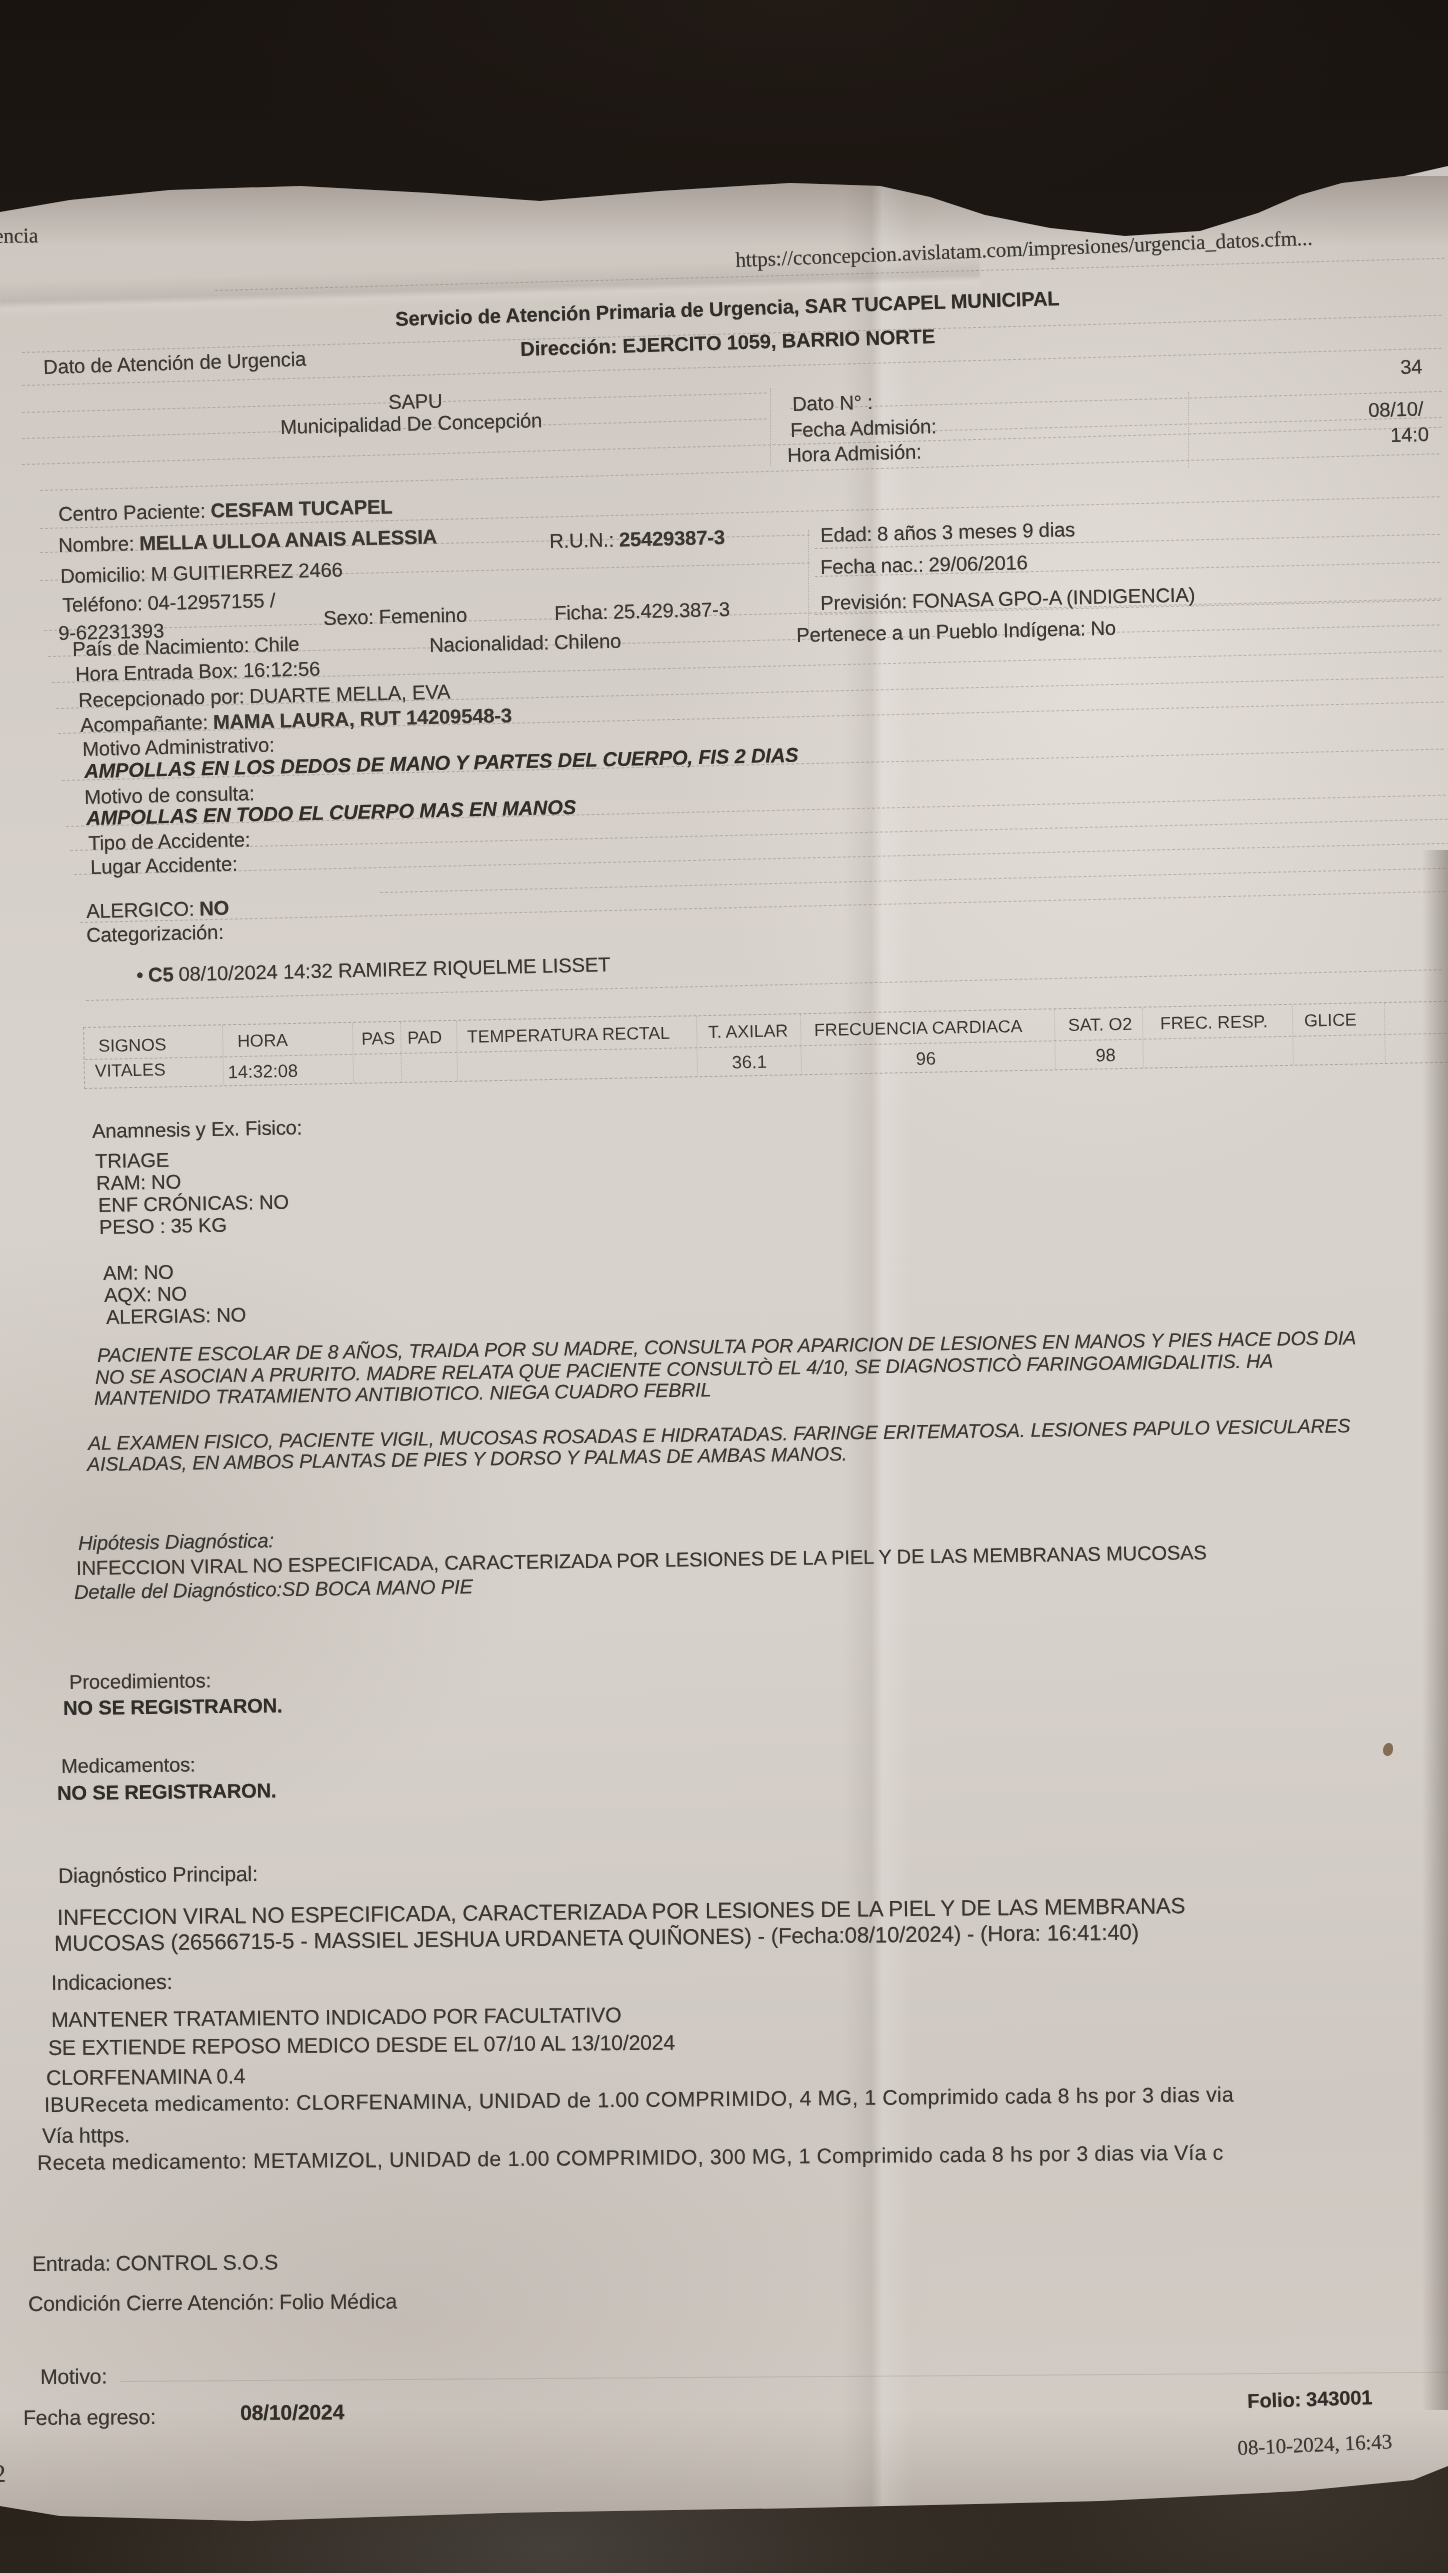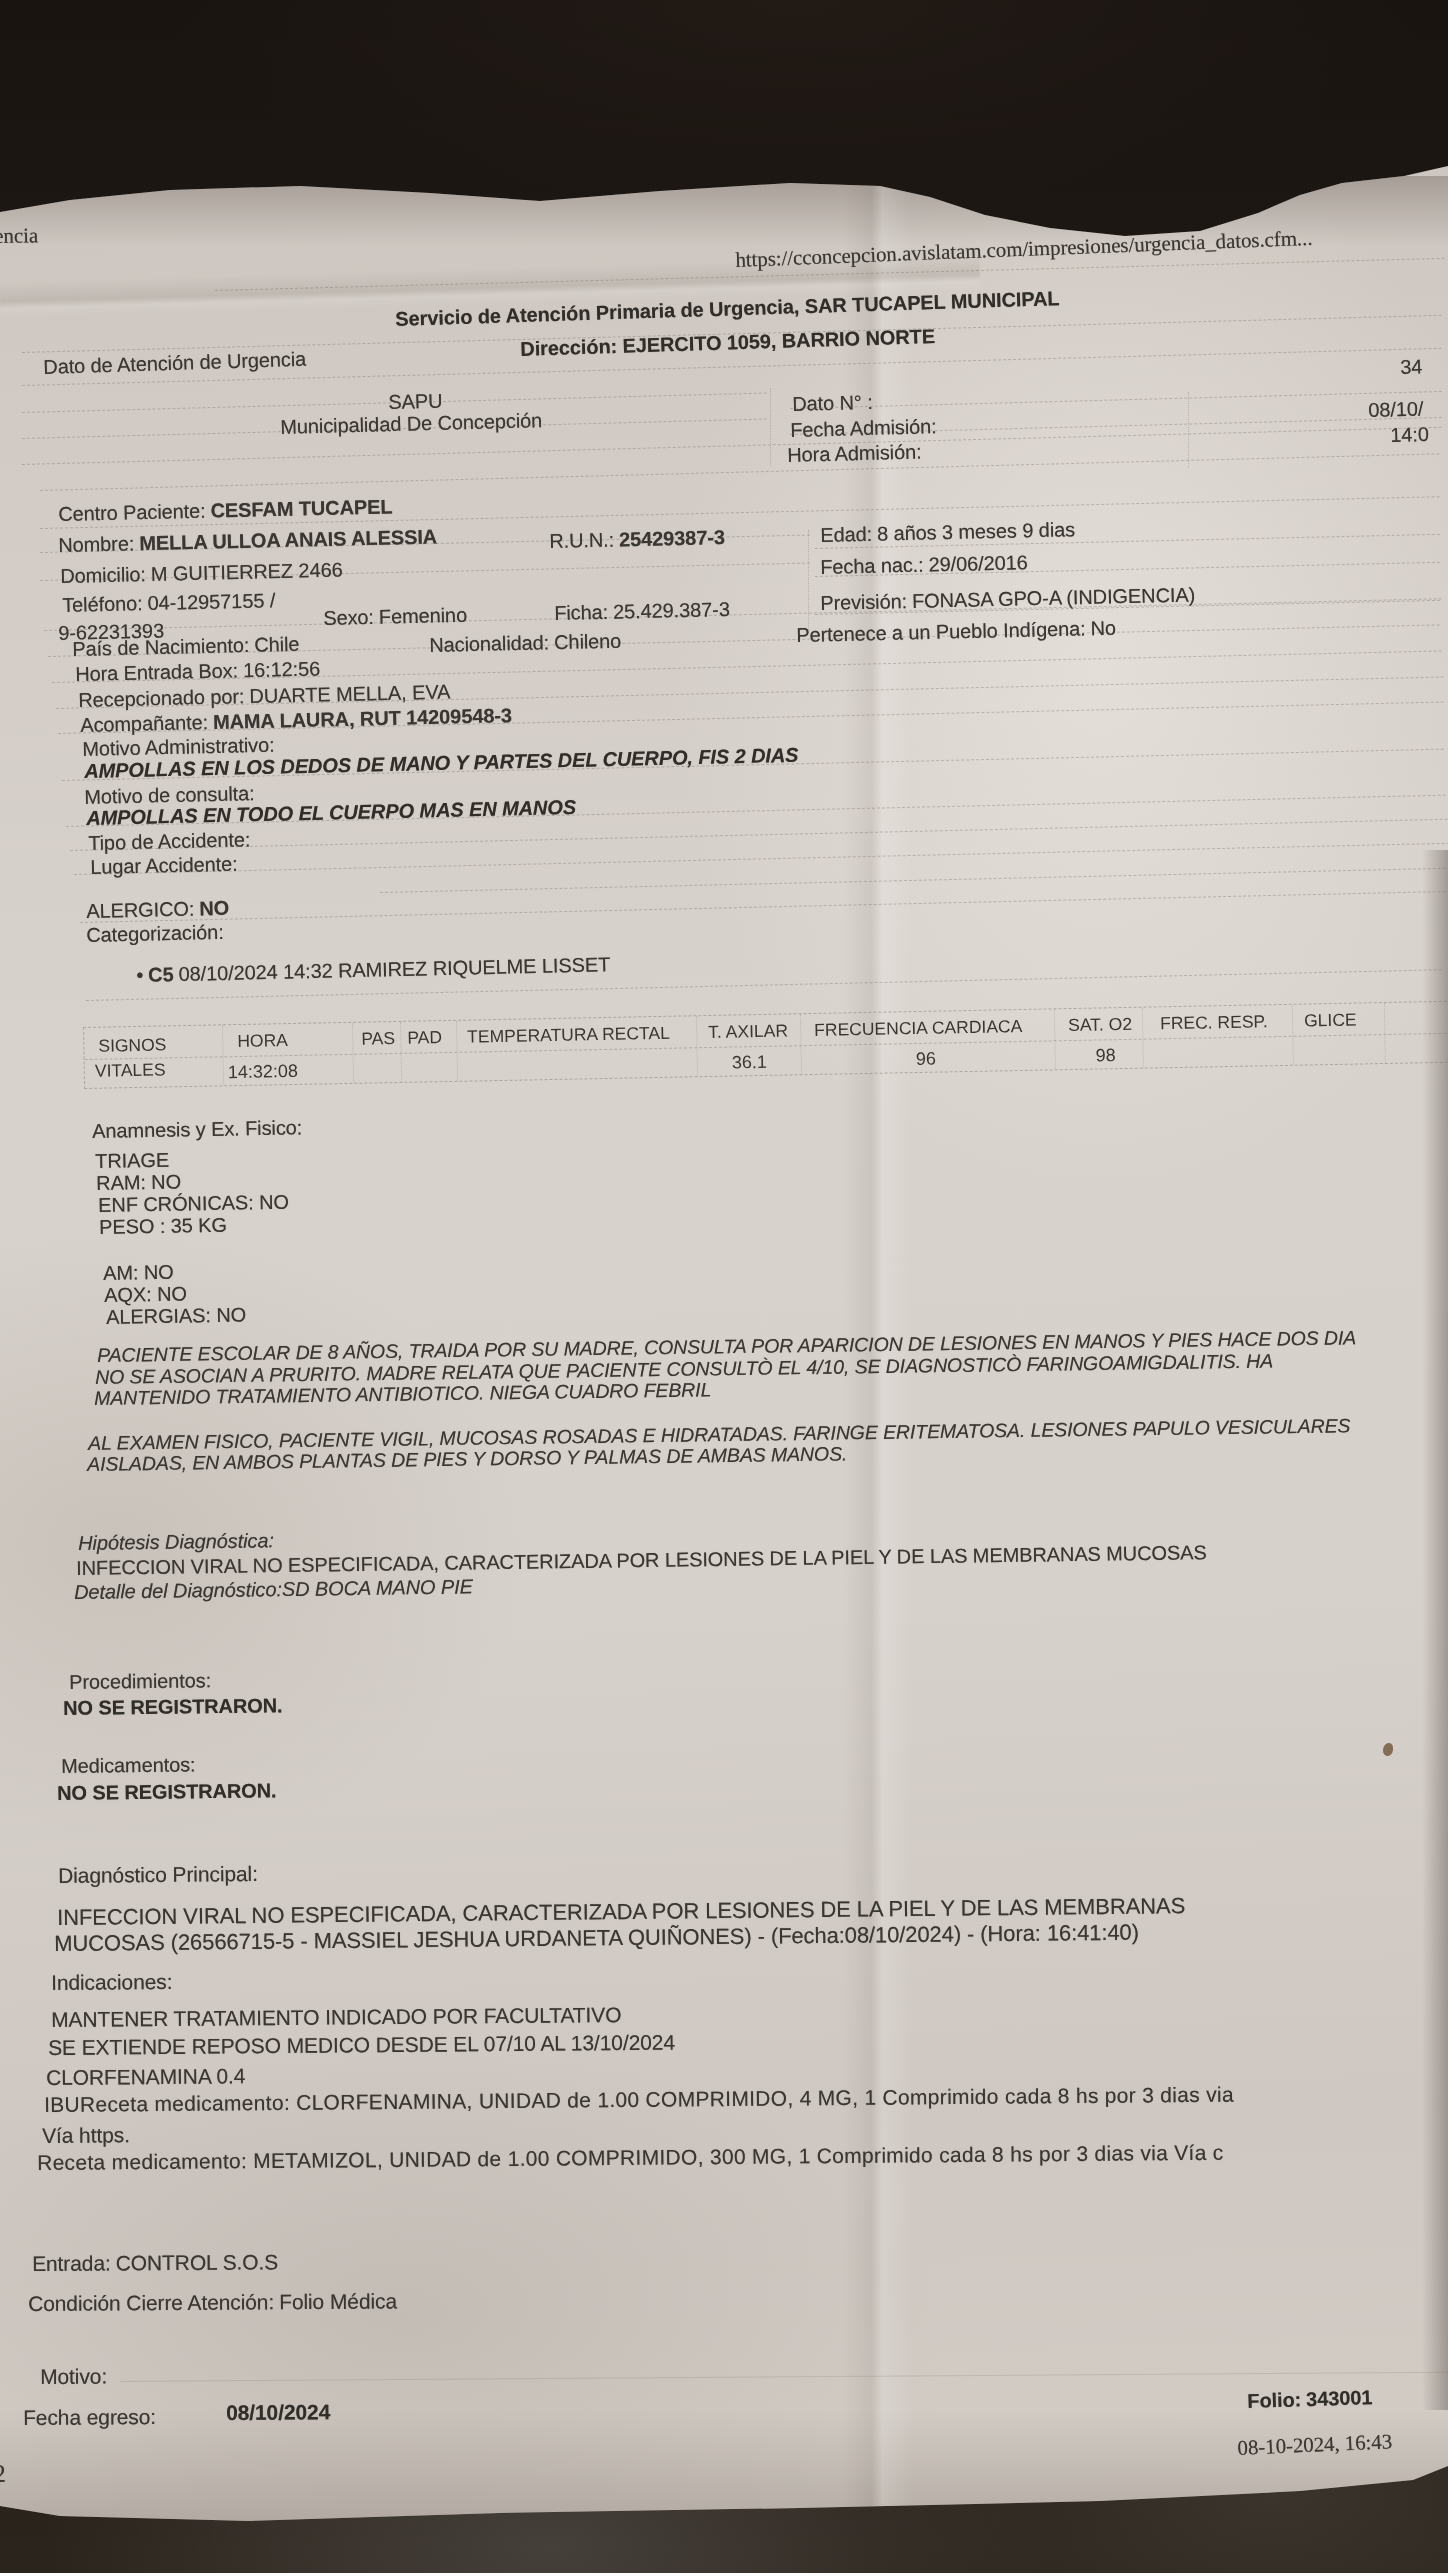--- a/index.html
+++ b/index.html
@@ -210,18 +210,18 @@
     <div class="t lg r05" style="left:44px;top:2093px;letter-spacing:.3px;">IBUReceta medicamento: CLORFENAMINA, UNIDAD de 1.00 COMPRIMIDO, 4 MG, 1 Comprimido cada 8 hs por 3 dias via</div>
     <div class="t lg r05" style="left:42px;top:2124px;">Vía https.</div>
     <div class="t lg r05" style="left:37px;top:2151px;letter-spacing:.3px;">Receta medicamento: METAMIZOL, UNIDAD de 1.00 COMPRIMIDO, 300 MG, 1 Comprimido cada 8 hs por 3 dias via Vía c</div>
 
     <div class="t lg r04" style="left:32px;top:2252px;"><span>Entrada:</span><span class="v">CONTROL S.O.S</span></div>
     <div class="t lg r04" style="left:28px;top:2292px;"><span>Condición Cierre Atención:</span><span class="v">Folio Médica</span></div>
     <div class="t lg r04" style="left:40px;top:2332px;margin-top:33px;">Motivo:</div>
     <div class="hl r04" style="left:120px;top:2381px;width:1330px;border-top-style:solid;border-top-width:1px;opacity:.55;"></div>
     <div class="t b r18" style="left:1247px;top:2390px;"><span>Folio:</span><span class="v">343001</span></div>
     <div class="t lg r04" style="left:23px;top:2406px;">Fecha egreso:</div>
-    <div class="t b lg r04" style="left:226px;top:2401px;">08/10/2024</div>
+    <div class="t b lg r04" style="left:240px;top:2401px;">08/10/2024</div>
     <div class="t serif lg r25" style="left:1237px;top:2436px;">08-10-2024, 16:43</div>
     <div class="t serif r10" style="left:-7px;top:2460px;font-size:25px;">2</div>
 
   </div>
 </div>
 
 </body></html>

